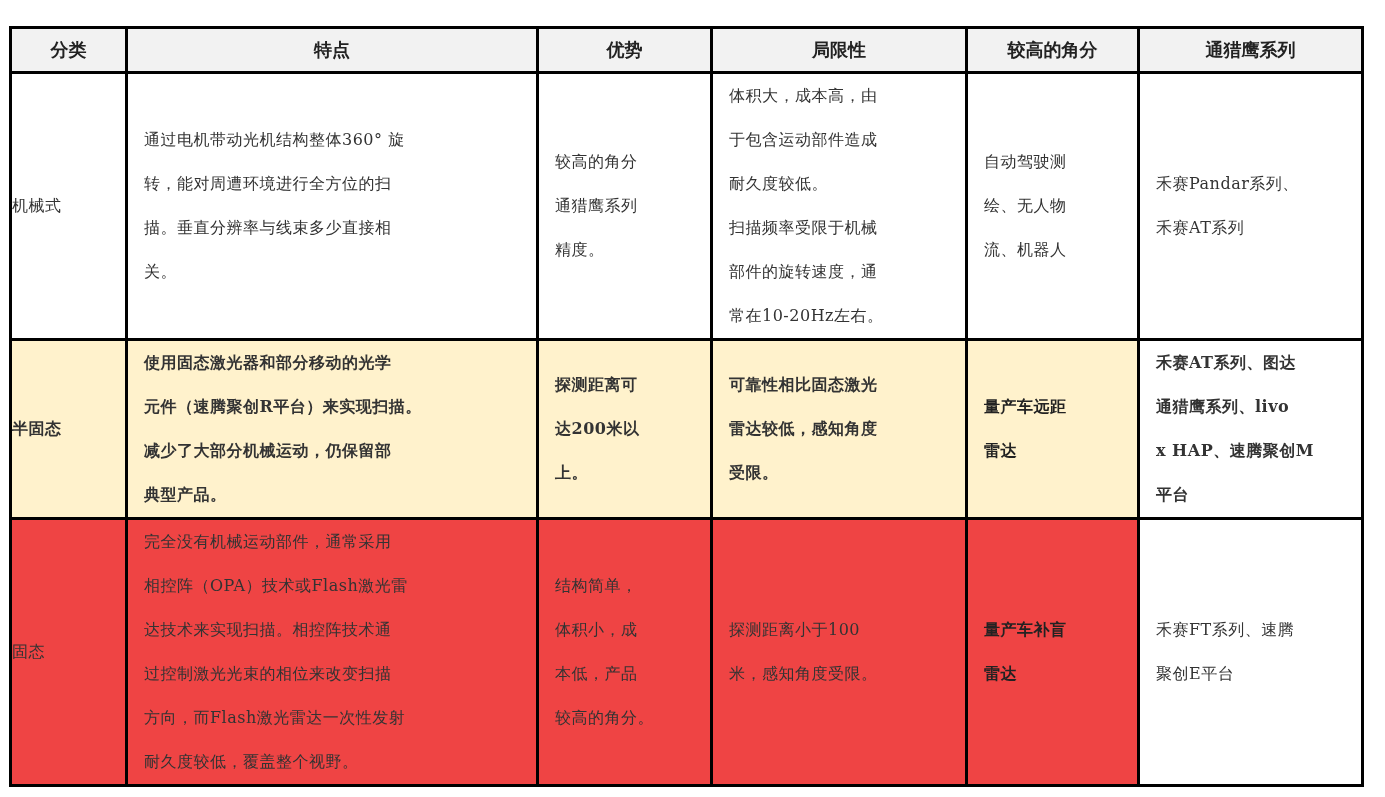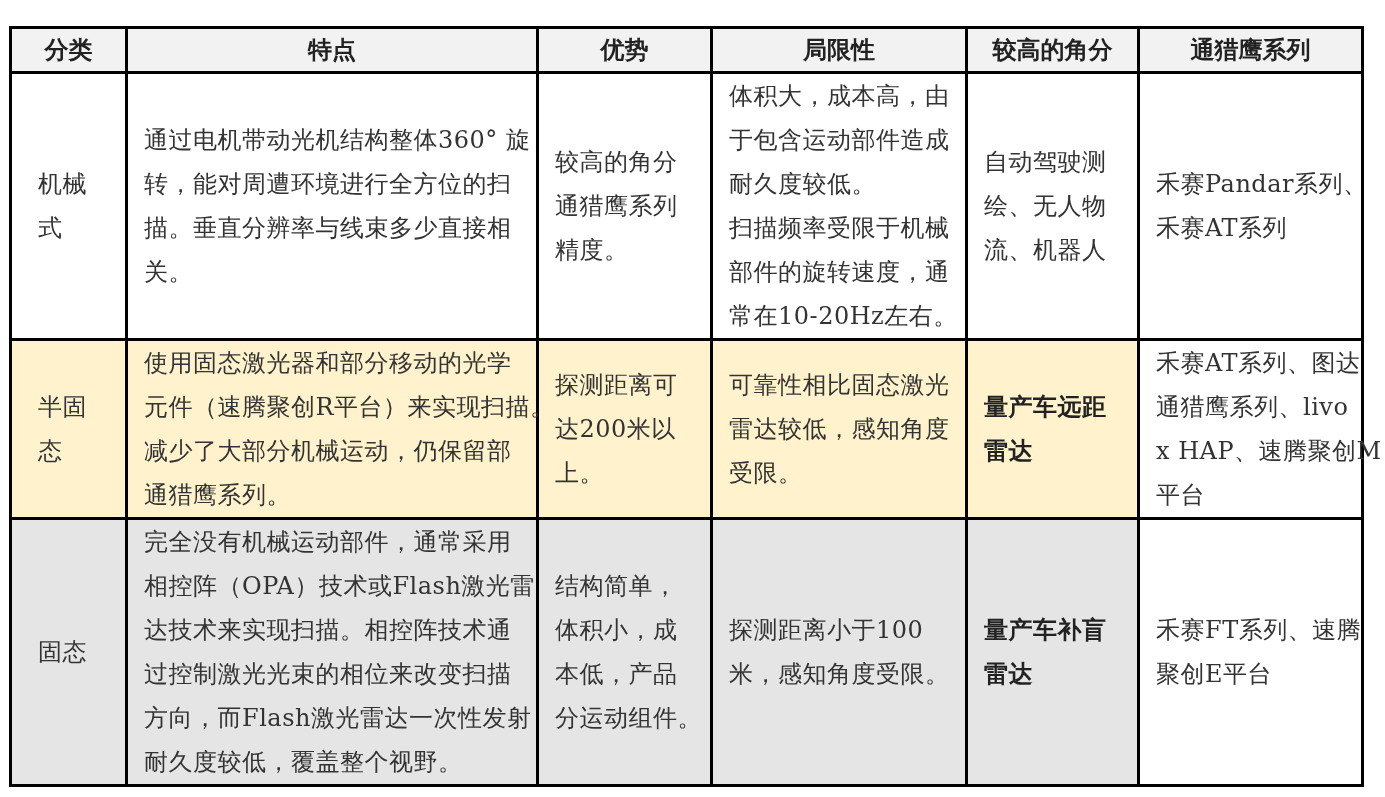--- a/index.html
+++ b/index.html
@@ -29,37 +29,37 @@
   col.c4 { width: 172px; }
   col.c5 { width: 224px; }
   th, td {
     border: 3px solid #000000;
     vertical-align: middle;
     box-sizing: border-box;
   }
   th {
     background: #f2f2f2;
     height: 45px;
-    font-size: 24px;
+    font-size: 18px;
     font-weight: bold;
     text-align: center;
     color: #222222;
     padding: 0;
   }
   td {
-    font-size: 24px;
+    font-size: 16px;
     line-height: 44px;
     padding: 0 14px 0 16px;
     text-align: left;
     letter-spacing: 0.5px;
   }
-  td.cat { padding-left: 26px; }
+  td.cat { padding-left: 0; }
   tr.r1 td { height: 266px; background: #ffffff; }
-  tr.r2 td { height: 179px; background: #fff2cc; }
-  tr.r3 td { height: 265px; background: #e5e5e5; }
+  tr.r2 td { height: 179px; background: #fff2cc; font-weight: bold; }
+  tr.r3 td { height: 265px; background: #ef4444; }
   td.white { background: #ffffff !important; }
   td.bold { font-weight: bold; color: #222222; }
   .line { display: block; white-space: nowrap; }
 </style>
 </head>
 <body>
 
 <table>
   <colgroup>
     <col class="c0">
@@ -112,21 +112,21 @@
         <span class="line">禾赛AT系列</span>
       </td>
     </tr>
 
     <tr class="r2">
       <td class="cat">半固态</td>
       <td>
         <span class="line">使用固态激光器和部分移动的光学</span>
         <span class="line">元件（速腾聚创R平台）来实现扫描。</span>
         <span class="line">减少了大部分机械运动，仍保留部</span>
-        <span class="line">通猎鹰系列。</span>
+        <span class="line">典型产品。</span>
       </td>
       <td>
         <span class="line">探测距离可</span>
         <span class="line">达200米以</span>
         <span class="line">上。</span>
       </td>
       <td>
         <span class="line">可靠性相比固态激光</span>
         <span class="line">雷达较低，感知角度</span>
         <span class="line">受限。</span>
@@ -150,21 +150,21 @@
         <span class="line">相控阵（OPA）技术或Flash激光雷</span>
         <span class="line">达技术来实现扫描。相控阵技术通</span>
         <span class="line">过控制激光光束的相位来改变扫描</span>
         <span class="line">方向，而Flash激光雷达一次性发射</span>
         <span class="line">耐久度较低，覆盖整个视野。</span>
       </td>
       <td>
         <span class="line">结构简单，</span>
         <span class="line">体积小，成</span>
         <span class="line">本低，产品</span>
-        <span class="line">分运动组件。</span>
+        <span class="line">较高的角分。</span>
       </td>
       <td>
         <span class="line">探测距离小于100</span>
         <span class="line">米，感知角度受限。</span>
       </td>
       <td class="bold">
         <span class="line">量产车补盲</span>
         <span class="line">雷达</span>
       </td>
       <td class="white">

